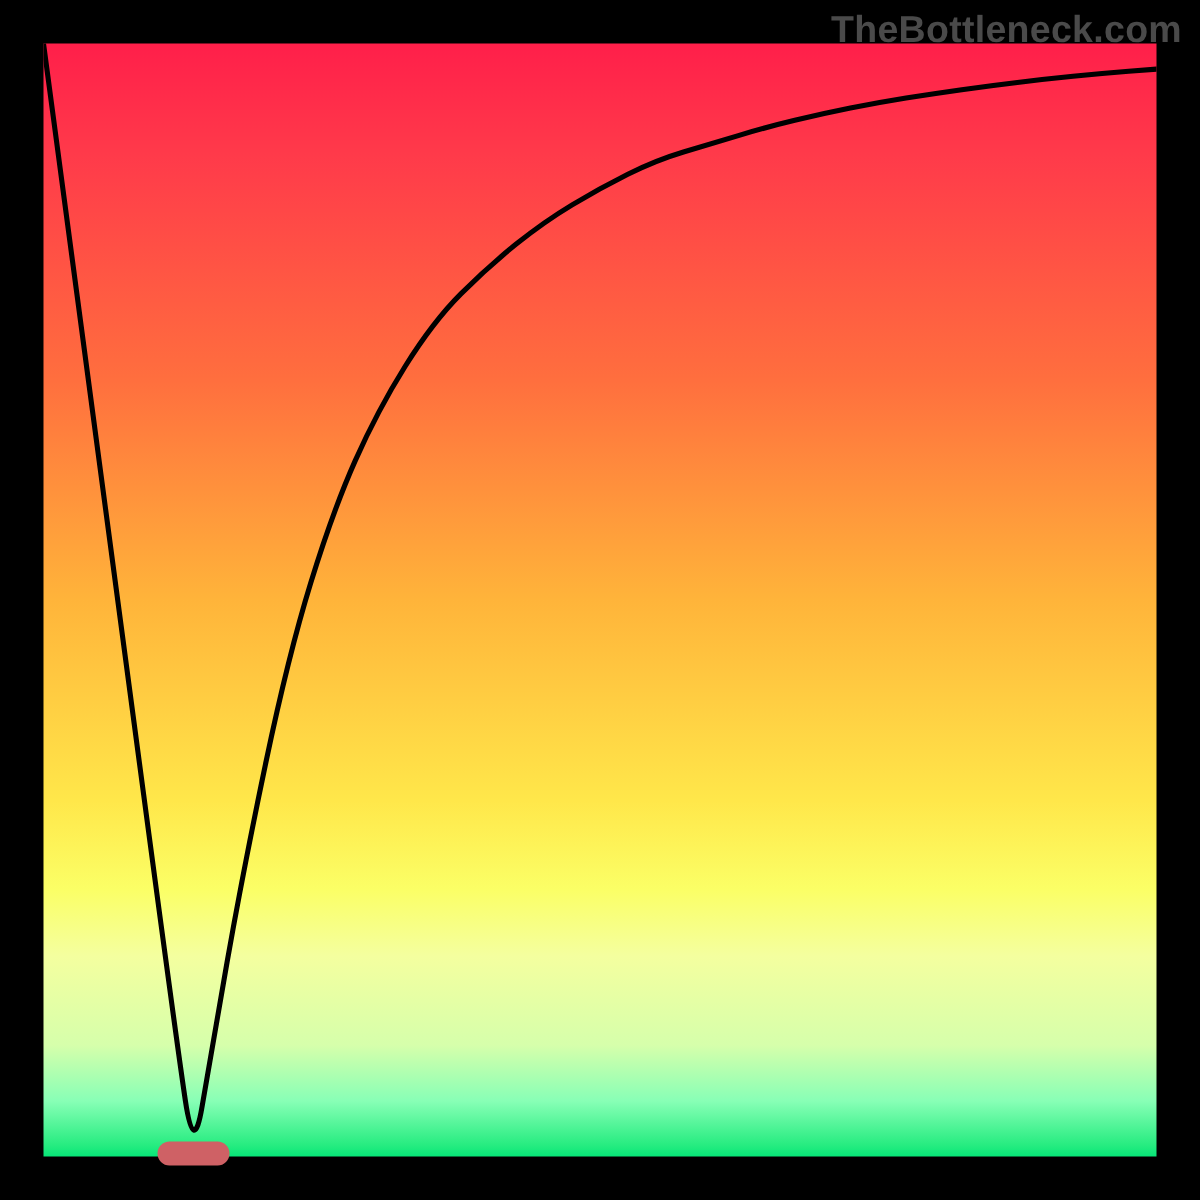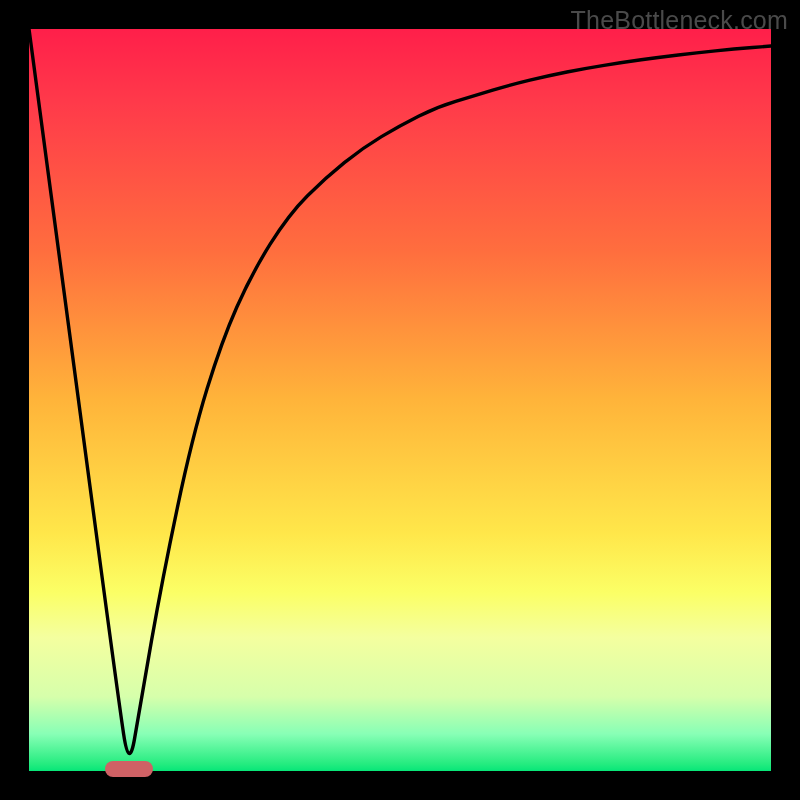--- a/index.html
+++ b/index.html
@@ -38,21 +38,21 @@
       #26ec80 99%,
       #07e678 100%
     );
   }
   .watermark {
     position: absolute;
     top: 6px;
     right: 12px;
     color: #4a4a4a;
     font-size: 25px;
-    font-weight: 400;
+    font-weight: 700;
     letter-spacing: 0.2px;
     z-index: 10;
     user-select: none;
   }
   svg.curve {
     position: absolute;
     left: 0;
     top: 0;
     width: 742px;
     height: 742px;

